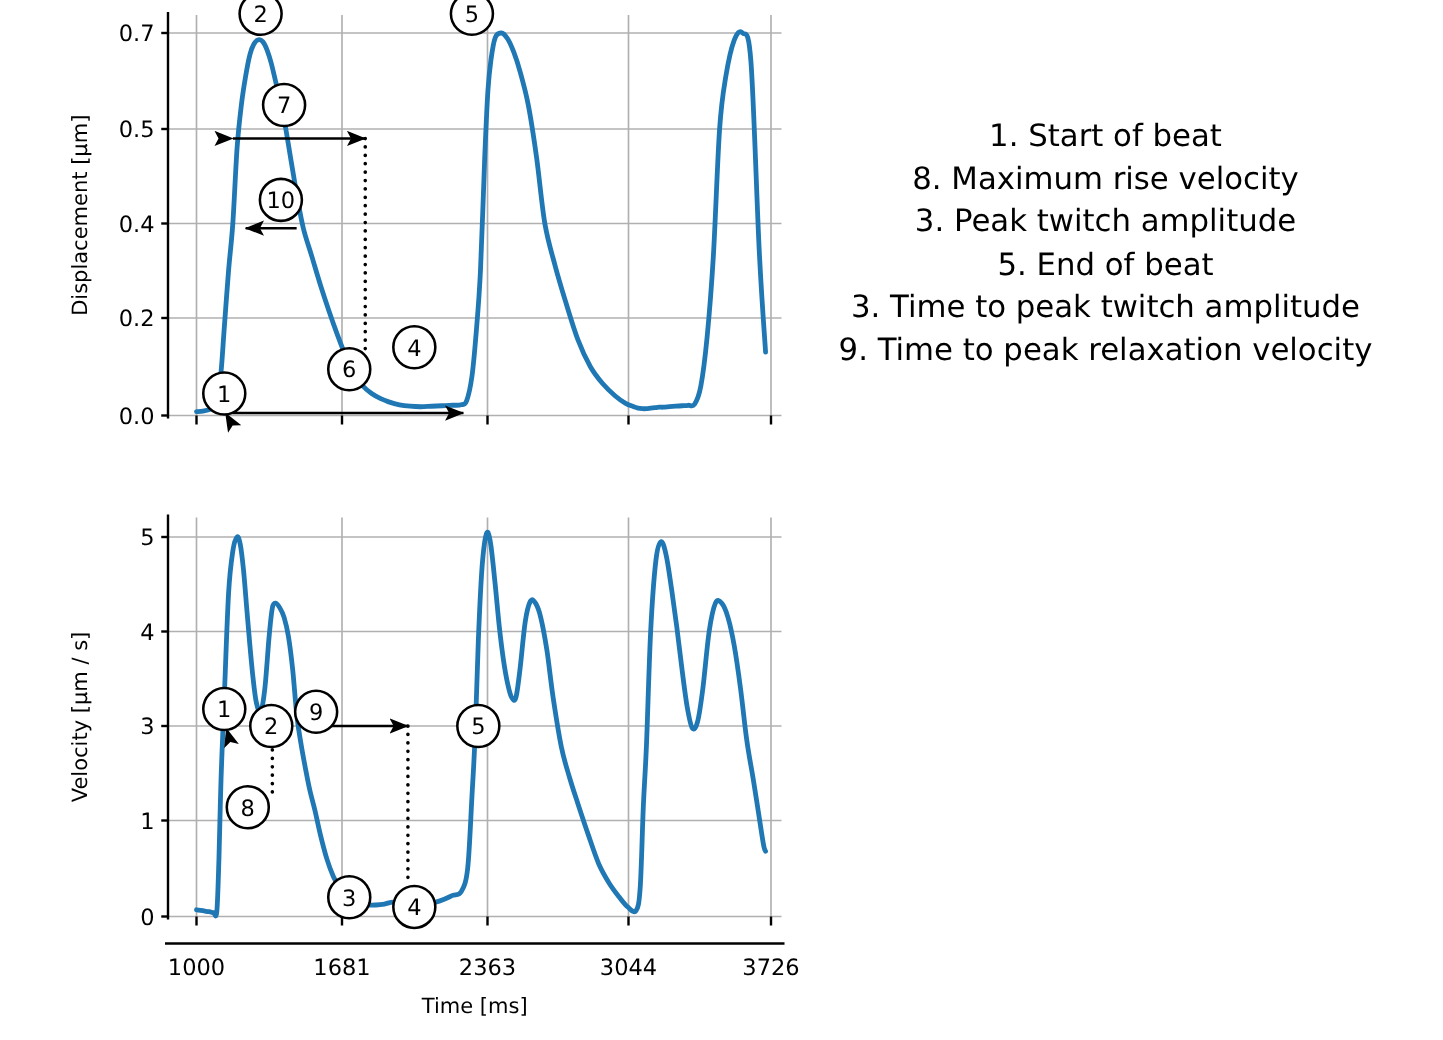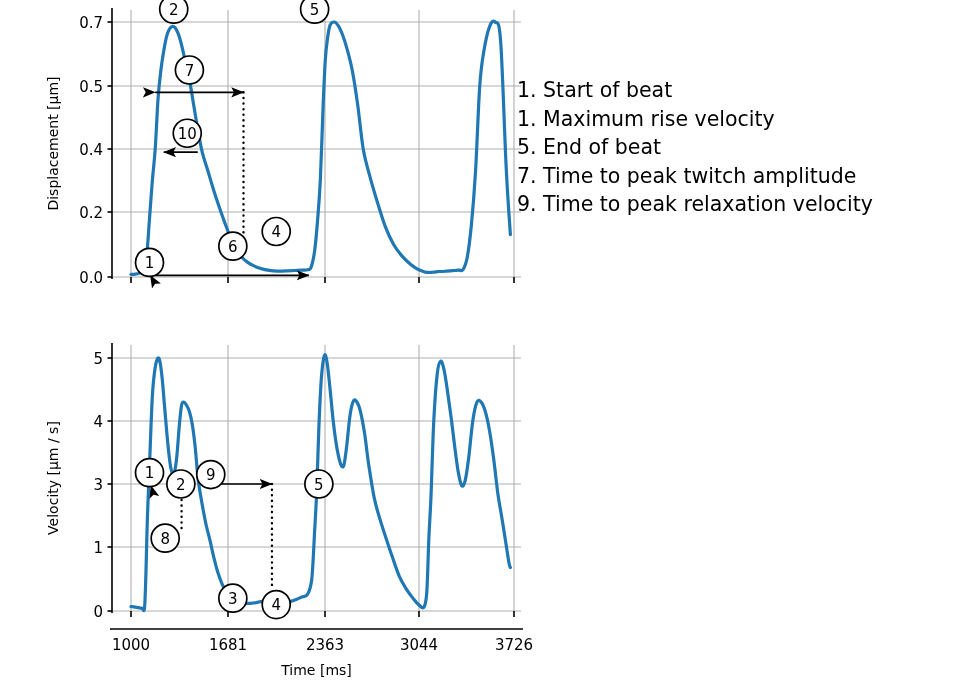--- a/index.html
+++ b/index.html
@@ -23,20 +23,21 @@
     padding-left: 38px;
   }
   .legend-list {
     position: absolute;
     left: 517px;
     top: 76px;
     width: 440px;
     margin: 0;
     padding: 0;
     list-style: none;
+    text-align: center;
   }
   .legend-list li {
     font-size: 20.5px;
     line-height: 28.6px;
     white-space: nowrap;
     color: #000;
   }
   svg { display: block; }
   .axis-label {
     font-size: 14px;
@@ -201,17 +202,18 @@
         <g>
           <circle cx="238.21554252199414" cy="604.6" r="14" fill="#ffffff" stroke="#000000" stroke-width="1.7"></circle>
           <text x="238.21554252199414" y="605.1" class="marker-num">4</text>
         </g>
       </g>
     </svg>
 </div>
 
 <ul class="legend-list">
     <li>1. Start of beat</li>
-    <li>1. Maximum rise velocity</li>
+    <li>8. Maximum rise velocity</li>
+    <li>3. Peak twitch amplitude</li>
     <li>5. End of beat</li>
-    <li>7. Time to peak twitch amplitude</li>
+    <li>3. Time to peak twitch amplitude</li>
     <li>9. Time to peak relaxation velocity</li>
   </ul>
 
 </body></html>

